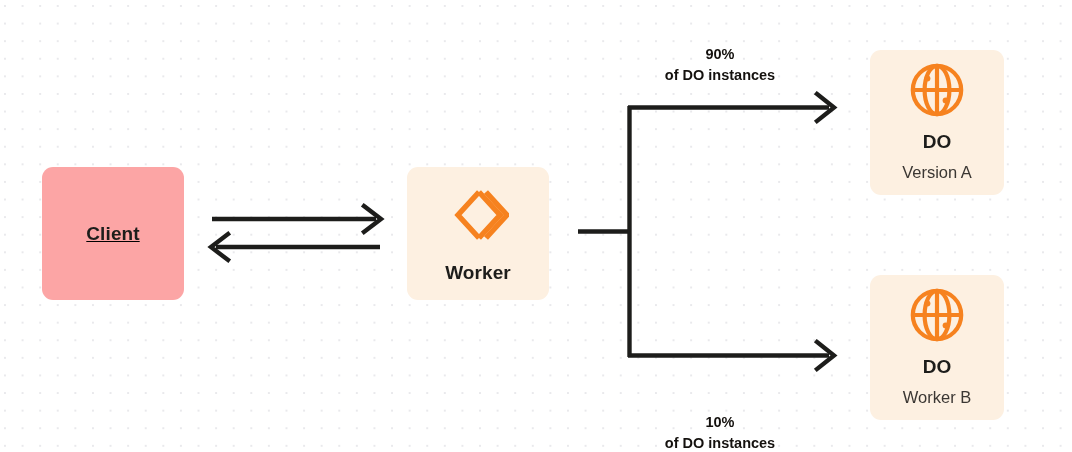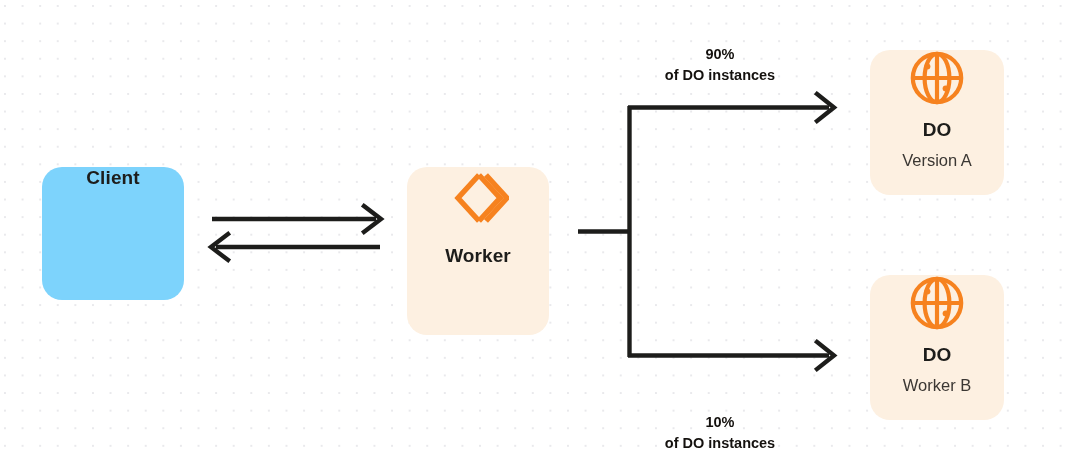--- a/index.html
+++ b/index.html
@@ -20,38 +20,40 @@
   #stage {
     position: absolute;
     left: 0; top: 0;
     width: 1072px;
     height: 452px;
   }
 
   
   .node {
     position: absolute;
-    border-radius: 20px;
+    border-radius: 11px;
     display: flex;
     flex-direction: column;
     align-items: center;
+    justify-content: center;
     box-sizing: border-box;
   }
   .node-client {
     left: 42px;
     top: 167px;
     width: 142px;
     height: 133px;
-    background: #7dd3fc;
+    background: #fca5a5;
+    text-decoration: underline;
   }
   .node-worker {
     left: 407px;
     top: 167px;
     width: 142px;
-    height: 168px;
+    height: 133px;
     background: #fdf0e1;
   }
   .node-do-a {
     left: 870px;
     top: 50px;
     width: 134px;
     height: 145px;
     background: #fdf0e1;
   }
   .node-do-b {

